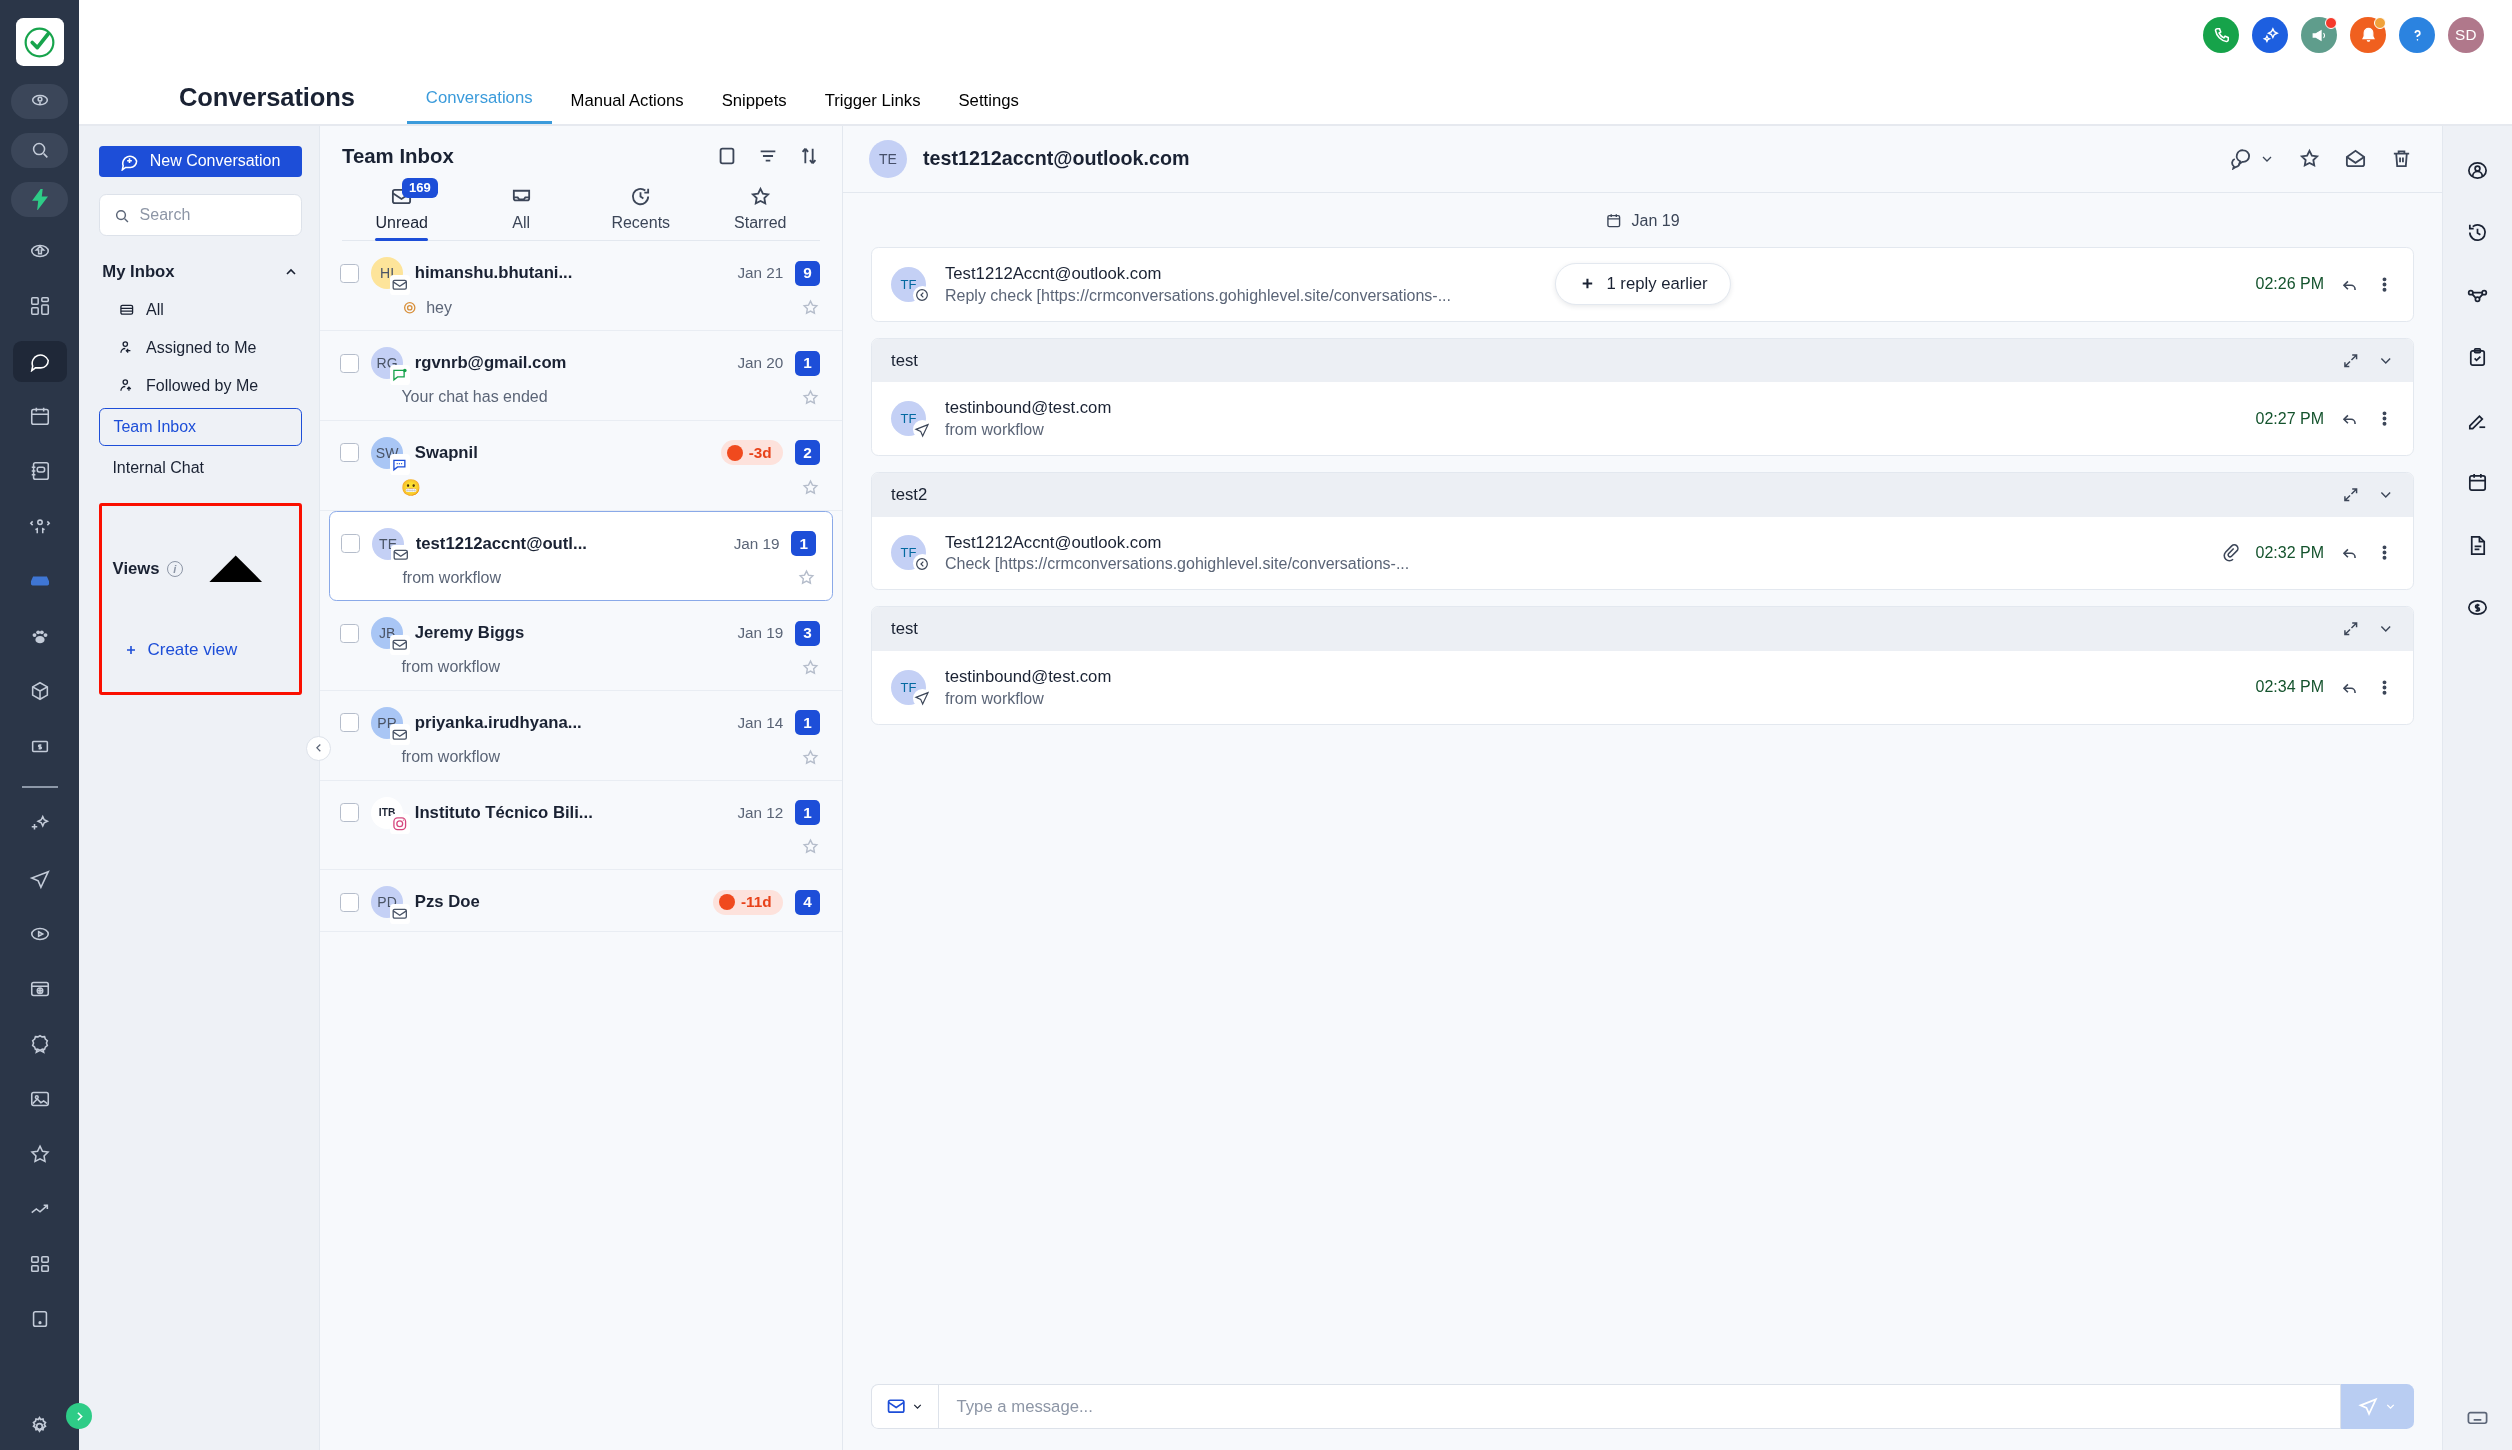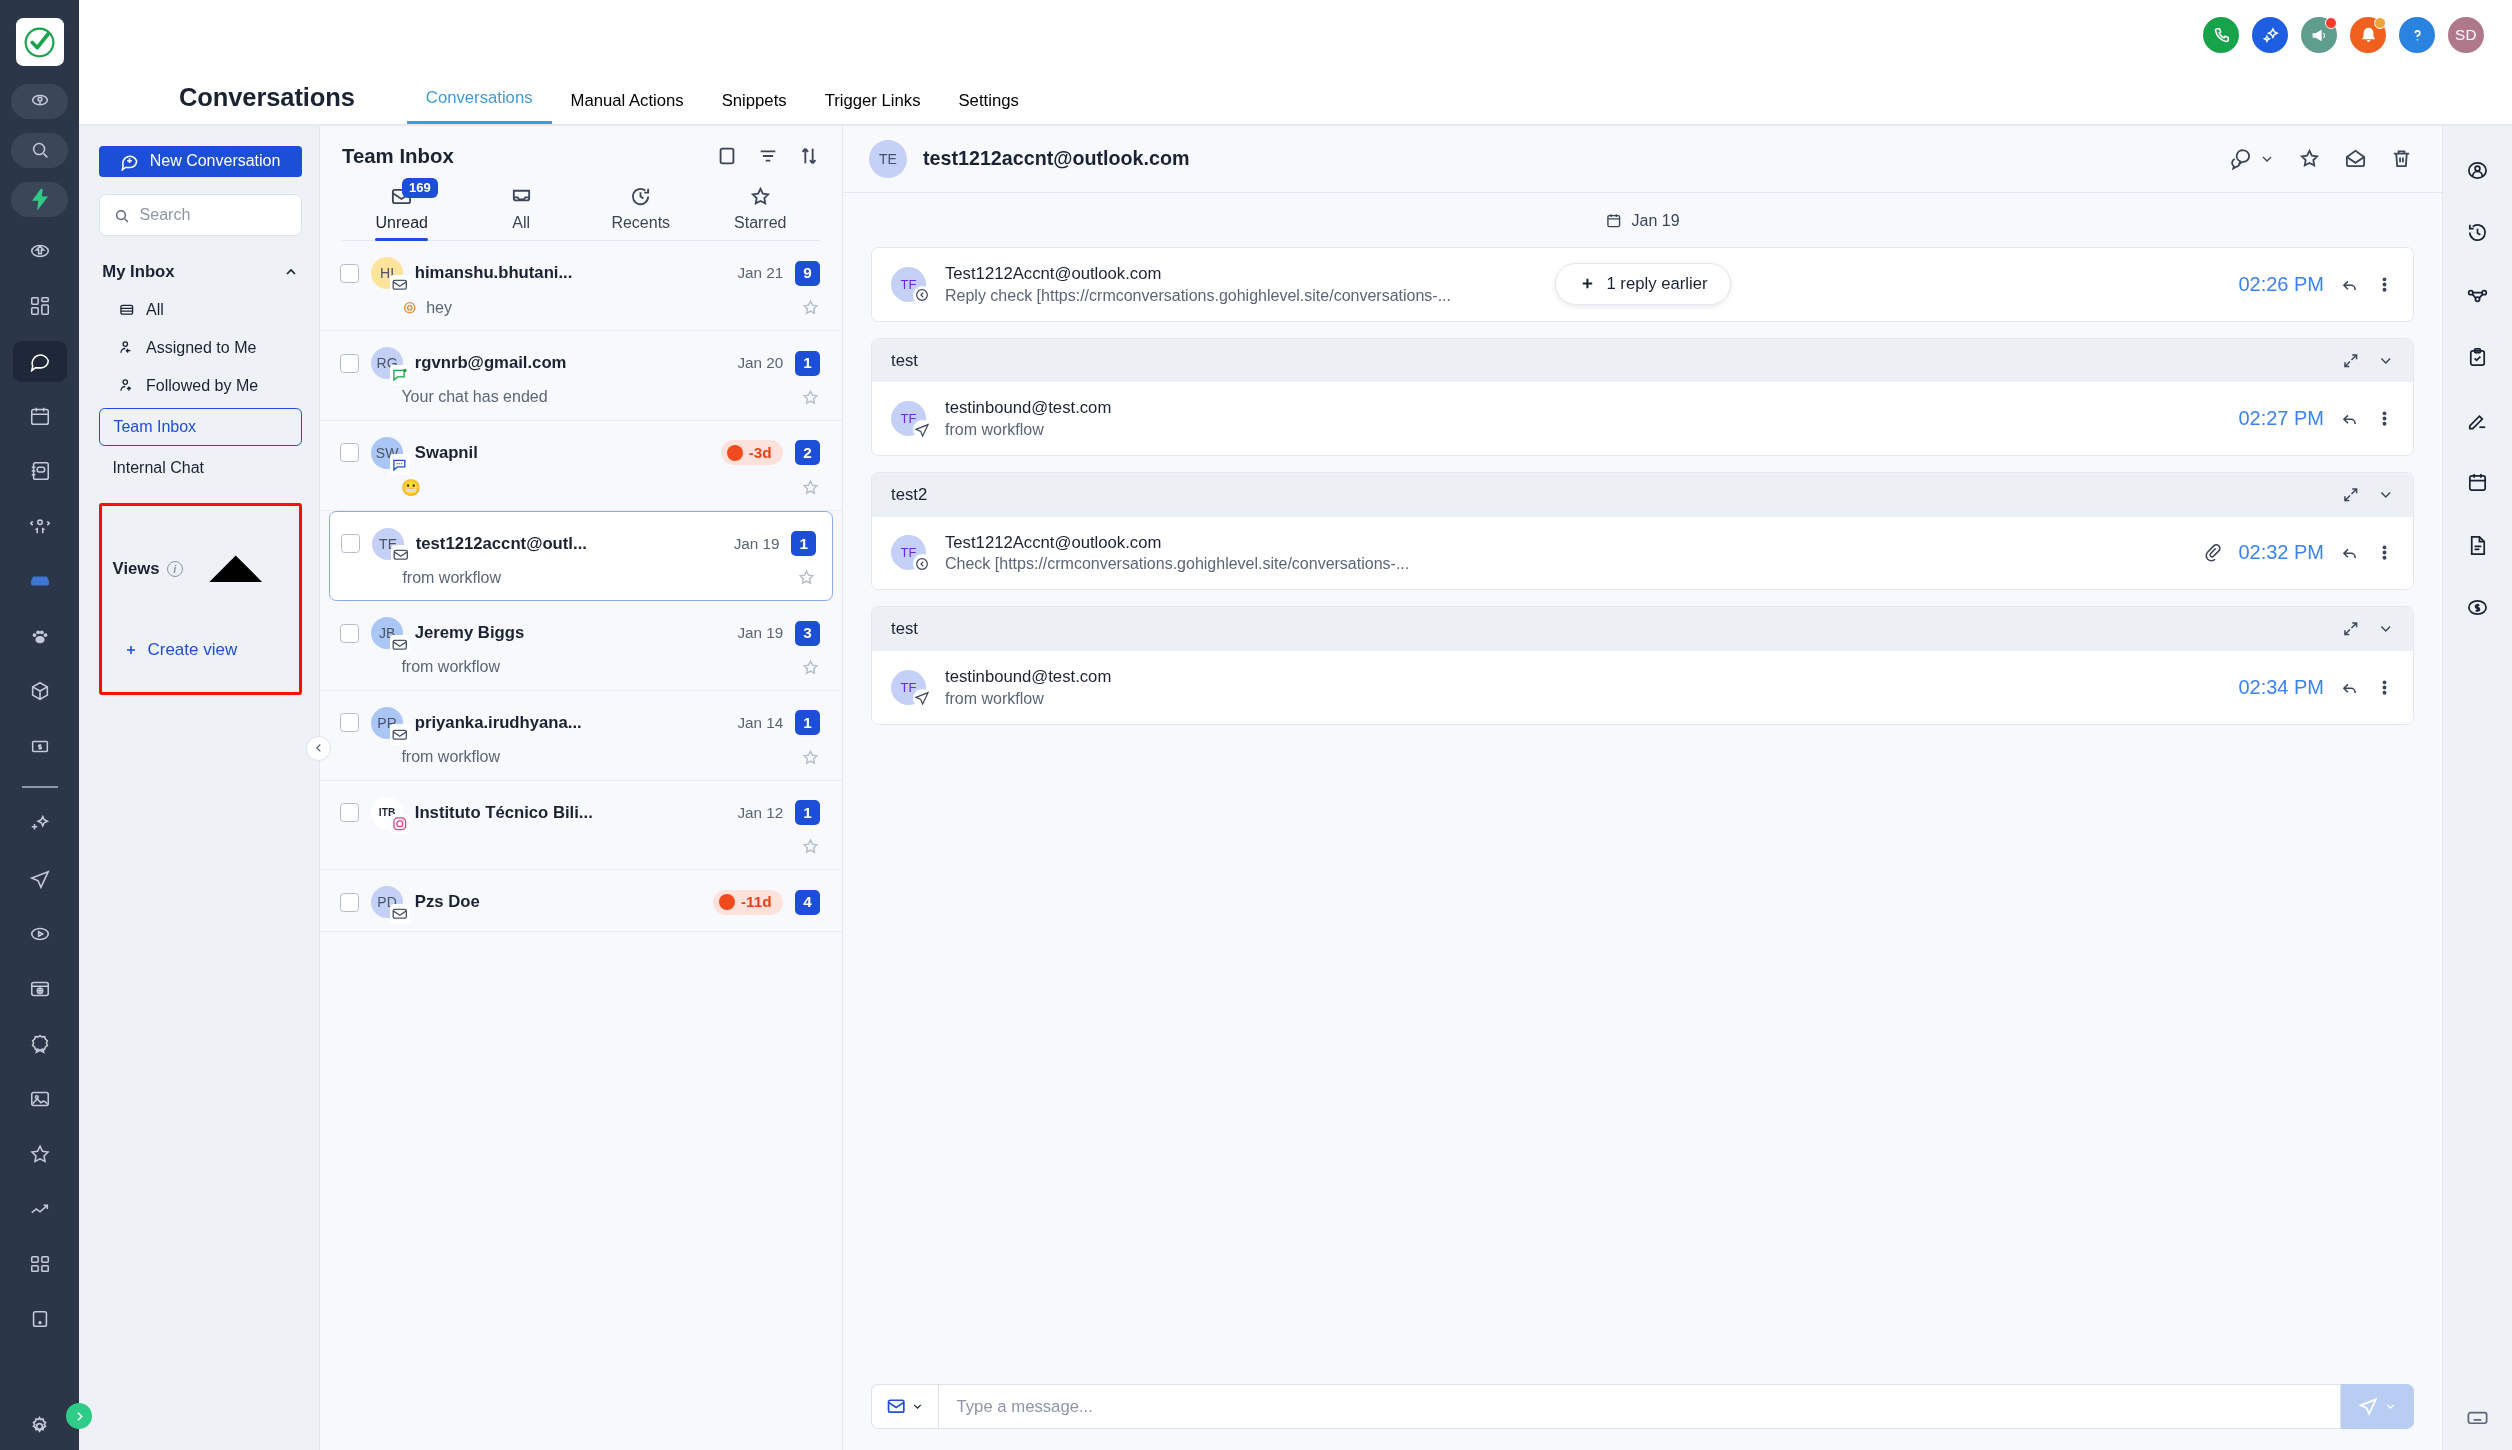--- a/index.html
+++ b/index.html
@@ -168,28 +168,28 @@
   .th-body { flex: 1; overflow: hidden; padding: 19px 28px 0 28px; position: relative; }
   .date-sep { display: flex; align-items: center; justify-content: center; gap: 8.7px; font-size: 16px; color: #3c4658; margin-bottom: 17.5px; }
   .date-sep svg { width: 17.5px; height: 17.5px; stroke: #3c4658; fill: none; stroke-width: 1.9; }
   .msg-group { background: #fff; border: 0.7px solid #e3e8ef; border-radius: 7.3px; margin-bottom: 16px; overflow: hidden; }
   .msg-subj { background: #eceff4; padding: 11.7px 19px; display: flex; align-items: center; justify-content: space-between; }
   .msg-subj-text { font-size: 16.7px; color: #1a2233; font-weight: 400; }
   .msg-subj-icons { display: flex; align-items: center; gap: 17.5px; }
   .msg-subj-icons svg { width: 17.5px; height: 17.5px; stroke: #3c4658; fill: none; stroke-width: 2; cursor: pointer; }
   .msg-body { padding: 16px 19px; display: flex; align-items: center; gap: 0; }
   .msg-av-wrap { position: relative; width: 35px; height: 35px; flex: 0 0 35px; }
-  .msg-av { width: 35px; height: 35px; border-radius: 50%; background: #c4d0f5; color: #6d28d9; display: flex; align-items: center; justify-content: center; font-size: 13px; }
+  .msg-av { width: 35px; height: 35px; border-radius: 50%; background: #c4d0f5; color: #0369a1; display: flex; align-items: center; justify-content: center; font-size: 13px; }
   .msg-av-ch { position: absolute; right: -5.8px; bottom: -2.9px; width: 19px; height: 19px; background: #fff; border-radius: 50%; display: flex; align-items: center; justify-content: center; }
   .msg-av-ch svg { width: 16px; height: 16px; stroke: #3c4658; fill: none; stroke-width: 1.8; }
   .msg-txt { margin-left: 19px; flex: 1; min-width: 0; }
   .msg-from { font-size: 16.7px; color: #1a2233; }
   .msg-prev { font-size: 16px; color: #5b6577; margin-top: 2.9px; white-space: nowrap; overflow: hidden; text-overflow: ellipsis; }
   .msg-meta { display: flex; align-items: center; gap: 16px; white-space: nowrap; }
-  .msg-time { font-size: 20px; color: #3b82f6; }
+  .msg-time { font-size: 16px; color: #14532d; }
   .msg-meta svg { width: 19px; height: 19px; stroke: #3c4658; fill: none; stroke-width: 2; cursor: pointer; }
   .reply-pill {
     position: absolute; left: 50%; transform: translateX(-50%); top: 70px;
     background: #fff; border: 0.7px solid #e3e8ef; border-radius: 22px; padding: 10.2px 22px;
     display: flex; align-items: center; gap: 10px; font-size: 16.7px; color: #1a2233;
     box-shadow: 0 1.5px 5.8px rgba(30,40,60,.10); cursor: pointer; z-index: 5;
   }
   .composer { padding: 16px 28px 22px 28px; display: flex; align-items: center; gap: 0; }
   .comp-type {
     width: 67px; height: 45px; border: 0.7px solid #dde2ea; border-right: none; background: #fff;

